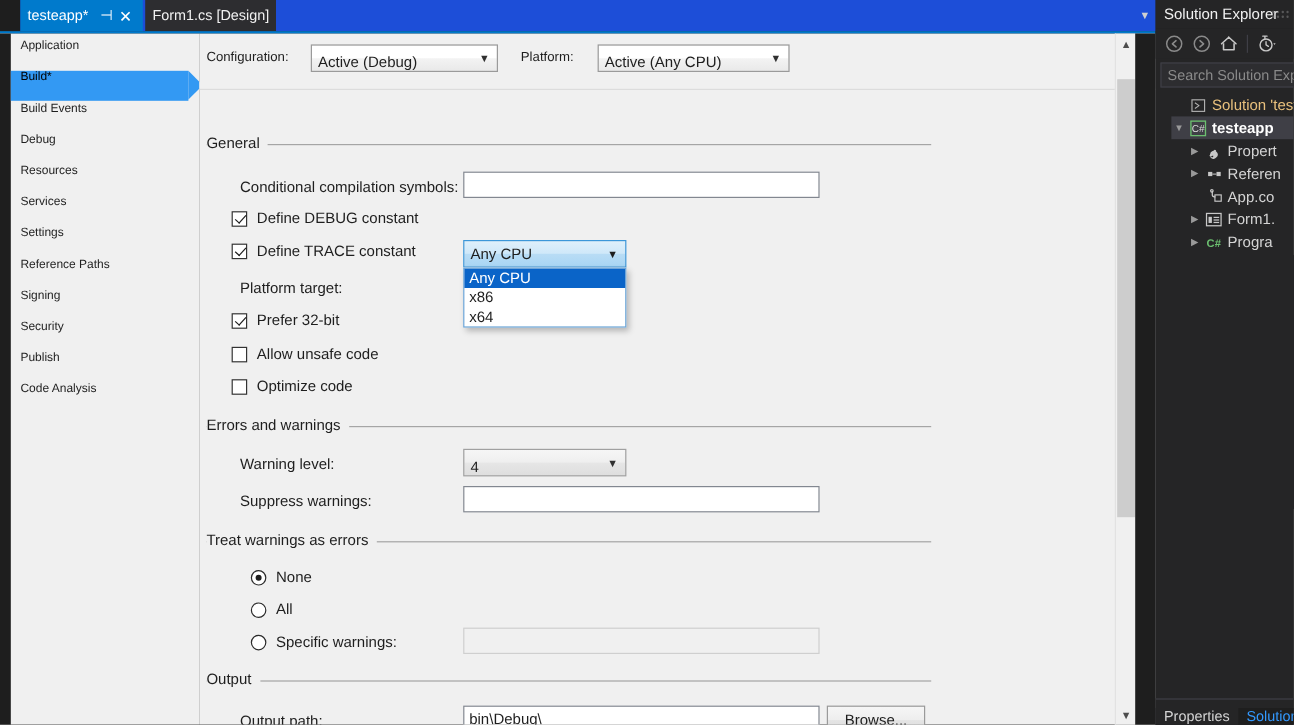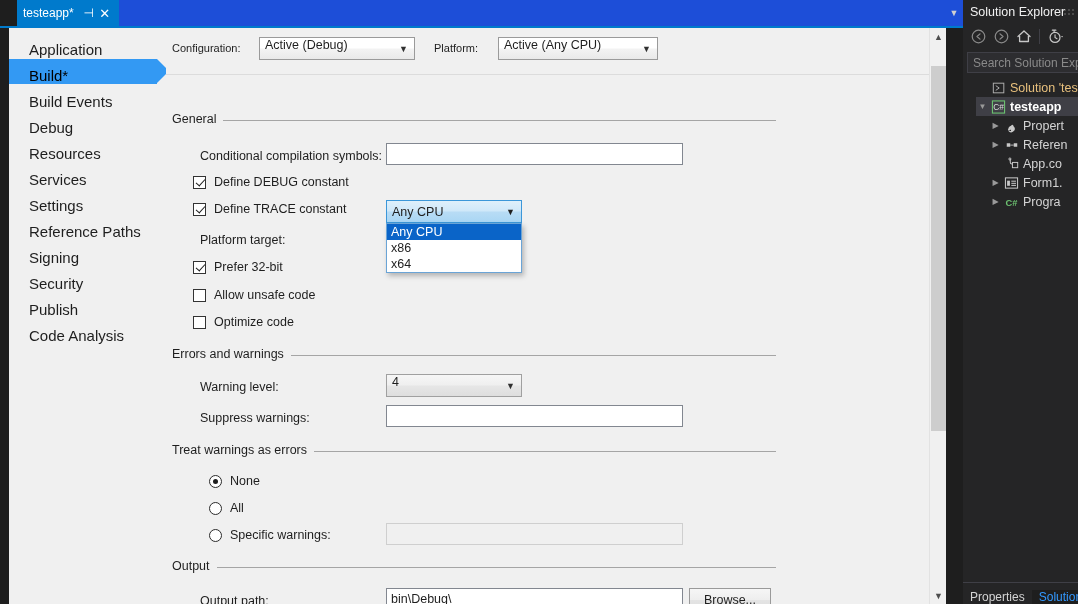--- a/index.html
+++ b/index.html
@@ -46,23 +46,23 @@
     background: #007acc;
   }
 
   
   .leftnav {
     position: absolute; left: 0; top: 28px; width: 166px; height: 576px;
     background: #f0f0f0;
     border-left: 9px solid #1e1e1e;
   }
   .nav-item {
-    position: relative; height: 25px; padding-left: 20px;
-    display: flex; align-items: flex-end;
-    font-size: 15px; color: #1e1e1e; cursor: pointer;
+    position: relative; height: 25px; padding-left: 8px;
+    display: flex; align-items: flex-start;
+    font-size: 10px; color: #1e1e1e; cursor: pointer;
     margin-top: 1px;
   }
   .nav-item.first { margin-top: 5px; }
   .nav-item.selected {
     background: #3399f3; color: #000000;
     margin-right: 9px;
   }
   .nav-item.selected::after {
     content: ""; position: absolute; right: -12px; top: 0;
     border-top: 12.5px solid transparent;
@@ -88,21 +88,21 @@
     position: absolute; left: 0; top: 46px; width: 797px; height: 1px;
     background: #dcdcdc;
   }
 
   
   .combo {
     position: absolute;
     height: 23px;
     background: linear-gradient(to bottom, #ffffff 0%, #ffffff 48%, #f3f3f3 52%, #e9e9e9 100%);
     border: 1px solid #9a9a9a;
-    display: flex; align-items: flex-start;
+    display: flex; align-items: flex-end;
     font-size: 12.5px; color: #1e1e1e;
     padding-left: 5px; cursor: pointer;
   }
   .combo .arrow {
     position: absolute; right: 6px; top: 50%;
     transform: translateY(-50%);
     font-size: 9px; color: #303030;
   }
   .combo-config { left: 93px; top: 9px; width: 156px; }
   .combo-platform { left: 332px; top: 9px; width: 160px; }
@@ -308,20 +308,23 @@
 </head>
 <body>
 
 <div id="root">
 
   <div class="tabbar">
     <div class="tab tab-active">
       <span class="tab-title">testeapp*</span>
       <span class="tab-pin">⊣</span>
       <span class="tab-close">✕</span>
+    </div>
+    <div class="tab tab-doc">
+      <span>Form1.cs [Design]</span>
     </div>
     <div class="tabbar-chevron">▼</div>
   </div>
   <div class="tabbar-underline"></div>
 
   <div class="leftnav">
     <div class="nav-item first">
       <span>Application</span>
     </div>
     <div class="nav-item selected">

